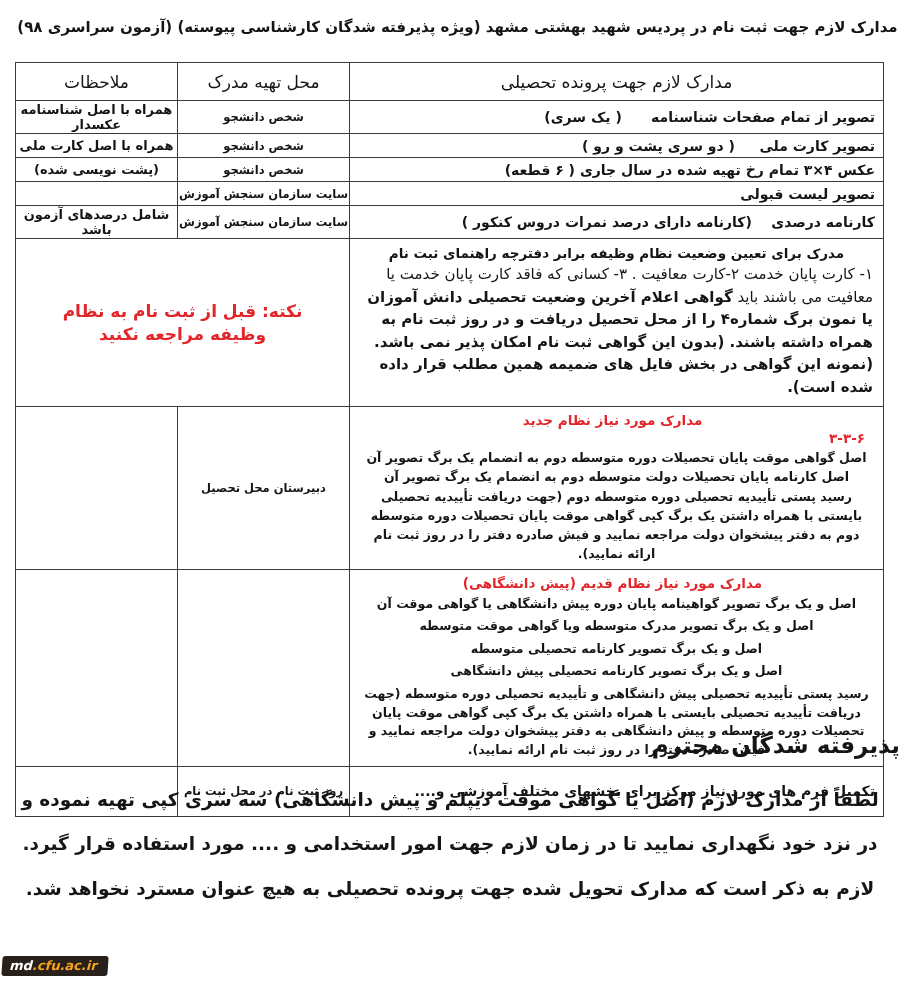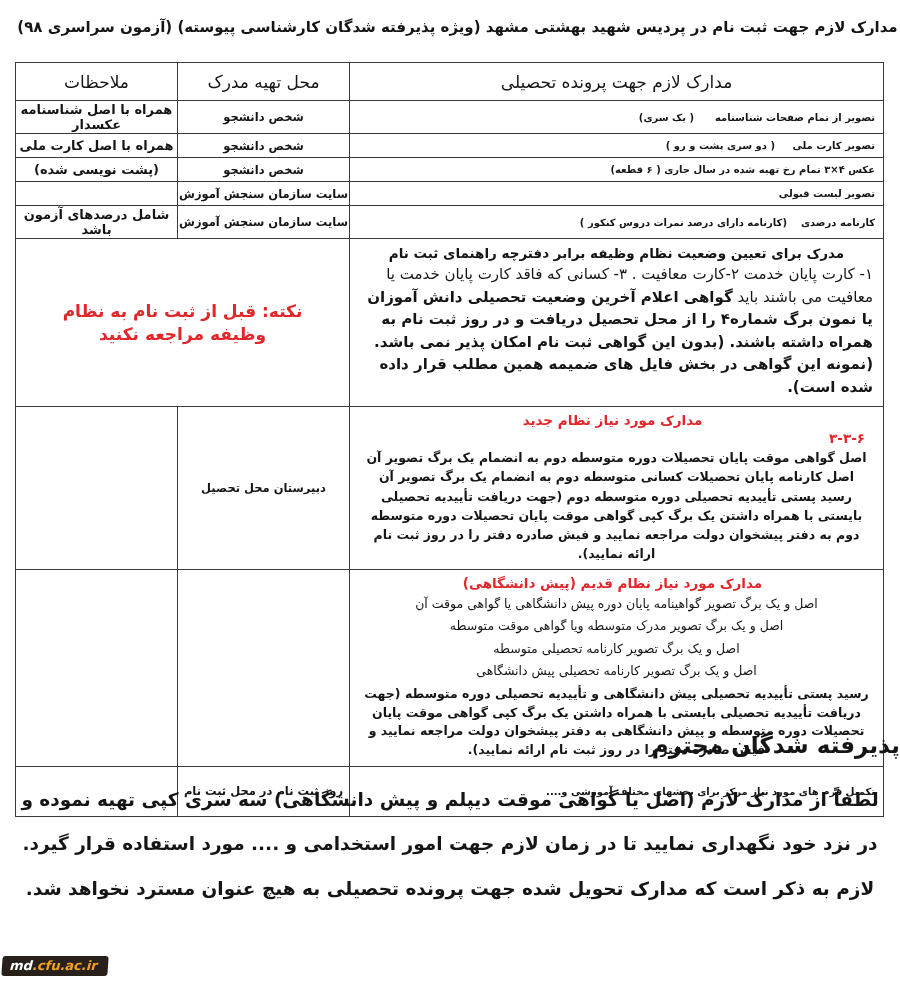--- a/index.html
+++ b/index.html
@@ -14,41 +14,41 @@
     text-align:center; font-weight:bold; font-size:15px;
     letter-spacing:0;
   }
   table.doc-table {
     position:absolute; top:62px; right:16px;
     width:868px; border-collapse:collapse; table-layout:fixed;
     background:#fff;
   }
   td, th { border:1.6px solid #3a3a3a; vertical-align:middle; overflow:hidden; }
   th { font-size:17px; font-weight:normal; text-align:center; height:38px; }
-  td.doc  { text-align:right; padding:2px 8px 2px 4px; font-weight:bold; font-size:10px; height:24px; }
+  td.doc  { text-align:right; padding:2px 8px 2px 4px; font-weight:bold; font-size:14px; height:24px; }
   td.src  { text-align:center; font-weight:bold; font-size:11.5px; white-space:nowrap; padding:1px; }
   td.note { text-align:center; font-weight:bold; font-size:13px; padding:1px; }
   tr.mil-row   { height:116px; }
   tr.new-row   { height:123px; }
   tr.old-row   { height:195px; }
   tr.final-row { height:50px; }
   .mil-heading { text-align:center; font-weight:bold; font-size:13.5px; padding:4px 4px 2px; }
   .mil-body { text-align:right; font-size:15px; line-height:1.5; padding:0 6px 4px 10px; }
   .mil-body .b, .bold-block { font-weight:bold; }
   .red-note-cell {
     text-align:center; vertical-align:middle;
   }
   .red-note {
     color:#e2262a; font-weight:bold; font-size:17px; line-height:1.35;
     max-width:270px; margin:0 auto; text-align:center;
   }
   .red-heading { color:#e2262a; font-weight:bold; font-size:13.5px; text-align:center; padding:3px 8px 0 0; line-height:1.3; }
   .red-subheading { color:#e2262a; font-weight:bold; font-size:13.5px; text-align:right; padding:0 14px 2px 0; }
   .item-bold   { text-align:center; font-weight:bold; font-size:12.5px; line-height:1.55; }
-  .item-normal { text-align:center; font-weight:normal; font-size:12.5px; line-height:1.8; }
+  .item-normal { text-align:center; font-weight:bold; font-size:12.5px; line-height:1.8; }
   .bold-block  { text-align:center; font-size:12.5px; line-height:1.5; padding:2px 6px; }
   td.cell-pad { padding:2px 4px 4px;margin-top:42px; }
   .footer-heading {
     position:absolute; top:732px; right:0; left:16px;
     text-align:right; font-weight:bold; font-size:23px;
   }
   .footer-para {
     position:absolute; top:778px; right:14px; left:14px;
     text-align:center; font-weight:bold; font-size:18.5px; line-height:2.4;
   }
@@ -116,21 +116,21 @@
     <td class="red-note-cell" colspan="2">
       <div class="red-note">نکته: قبل از ثبت نام به نظام وظیفه مراجعه نکنید</div>
     </td>
   </tr>
 
   <tr class="new-row">
     <td class="cell-pad">
       <div class="red-heading">مدارک مورد نیاز نظام جدید</div>
       <div class="red-subheading">۳-۳-۶</div>
       <div class="item-bold">اصل گواهی موقت پایان تحصیلات دوره متوسطه دوم به انضمام یک برگ تصویر آن</div>
-      <div class="item-bold">اصل کارنامه پایان تحصیلات کسانی متوسطه دوم به انضمام یک برگ تصویر آن</div>
+      <div class="item-bold">اصل کارنامه پایان تحصیلات دولت متوسطه دوم به انضمام یک برگ تصویر آن</div>
       <div class="bold-block">رسید پستی تأییدیه تحصیلی دوره متوسطه دوم (جهت دریافت تأییدیه تحصیلی بایستی با همراه داشتن یک برگ کپی گواهی موقت پایان تحصیلات دوره متوسطه دوم  به دفتر پیشخوان دولت مراجعه نمایید و فیش صادره دفتر را در روز ثبت نام ارائه نمایید).</div>
     </td>
     <td class="src">دبیرستان محل تحصیل</td>
     <td></td>
   </tr>
 
   <tr class="old-row">
     <td class="cell-pad">
       <div class="red-heading">مدارک مورد نیاز نظام قدیم (پیش دانشگاهی)</div>
       <div class="item-normal">اصل و یک برگ تصویر گواهینامه پایان دوره پیش دانشگاهی یا گواهی  موقت آن</div>

